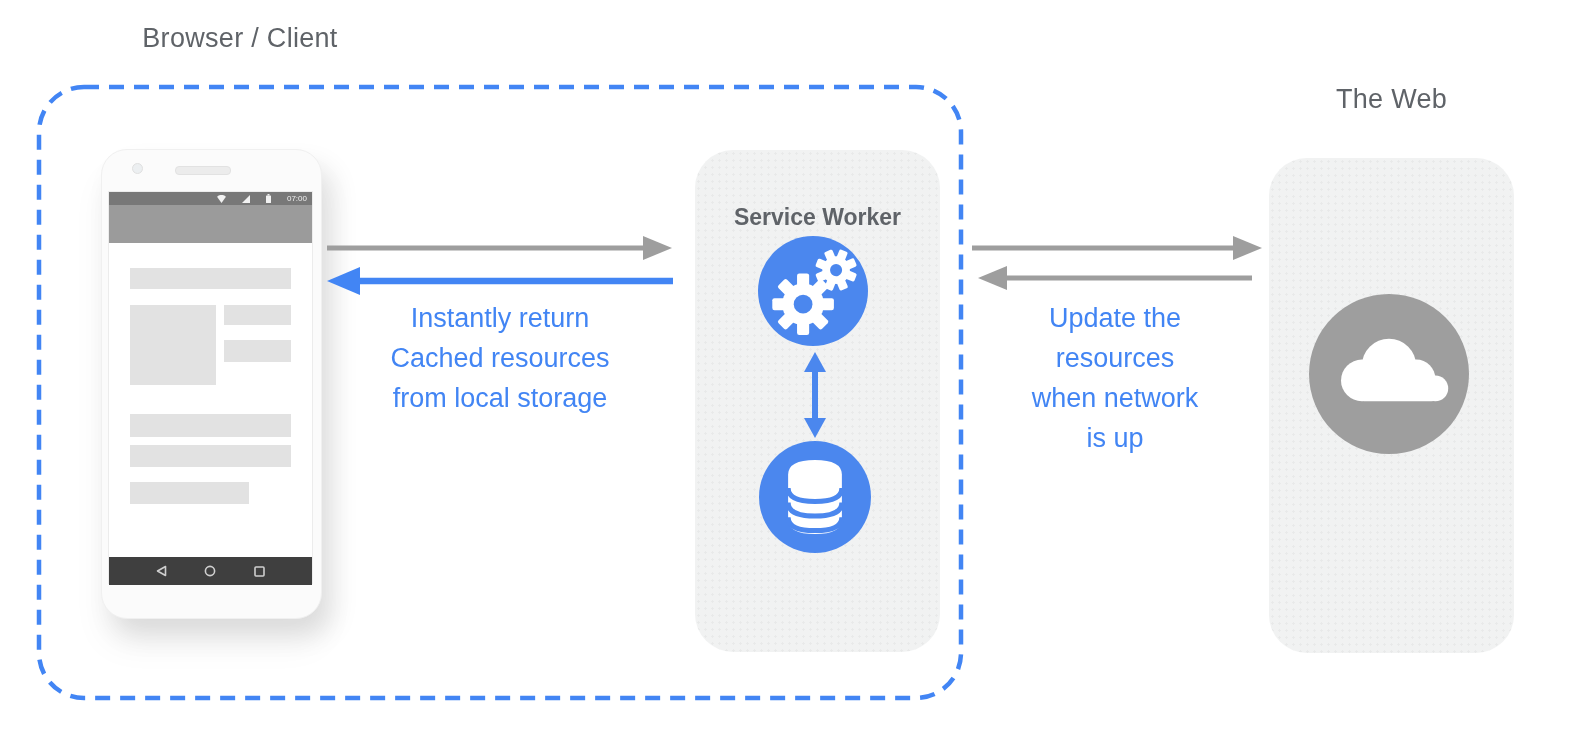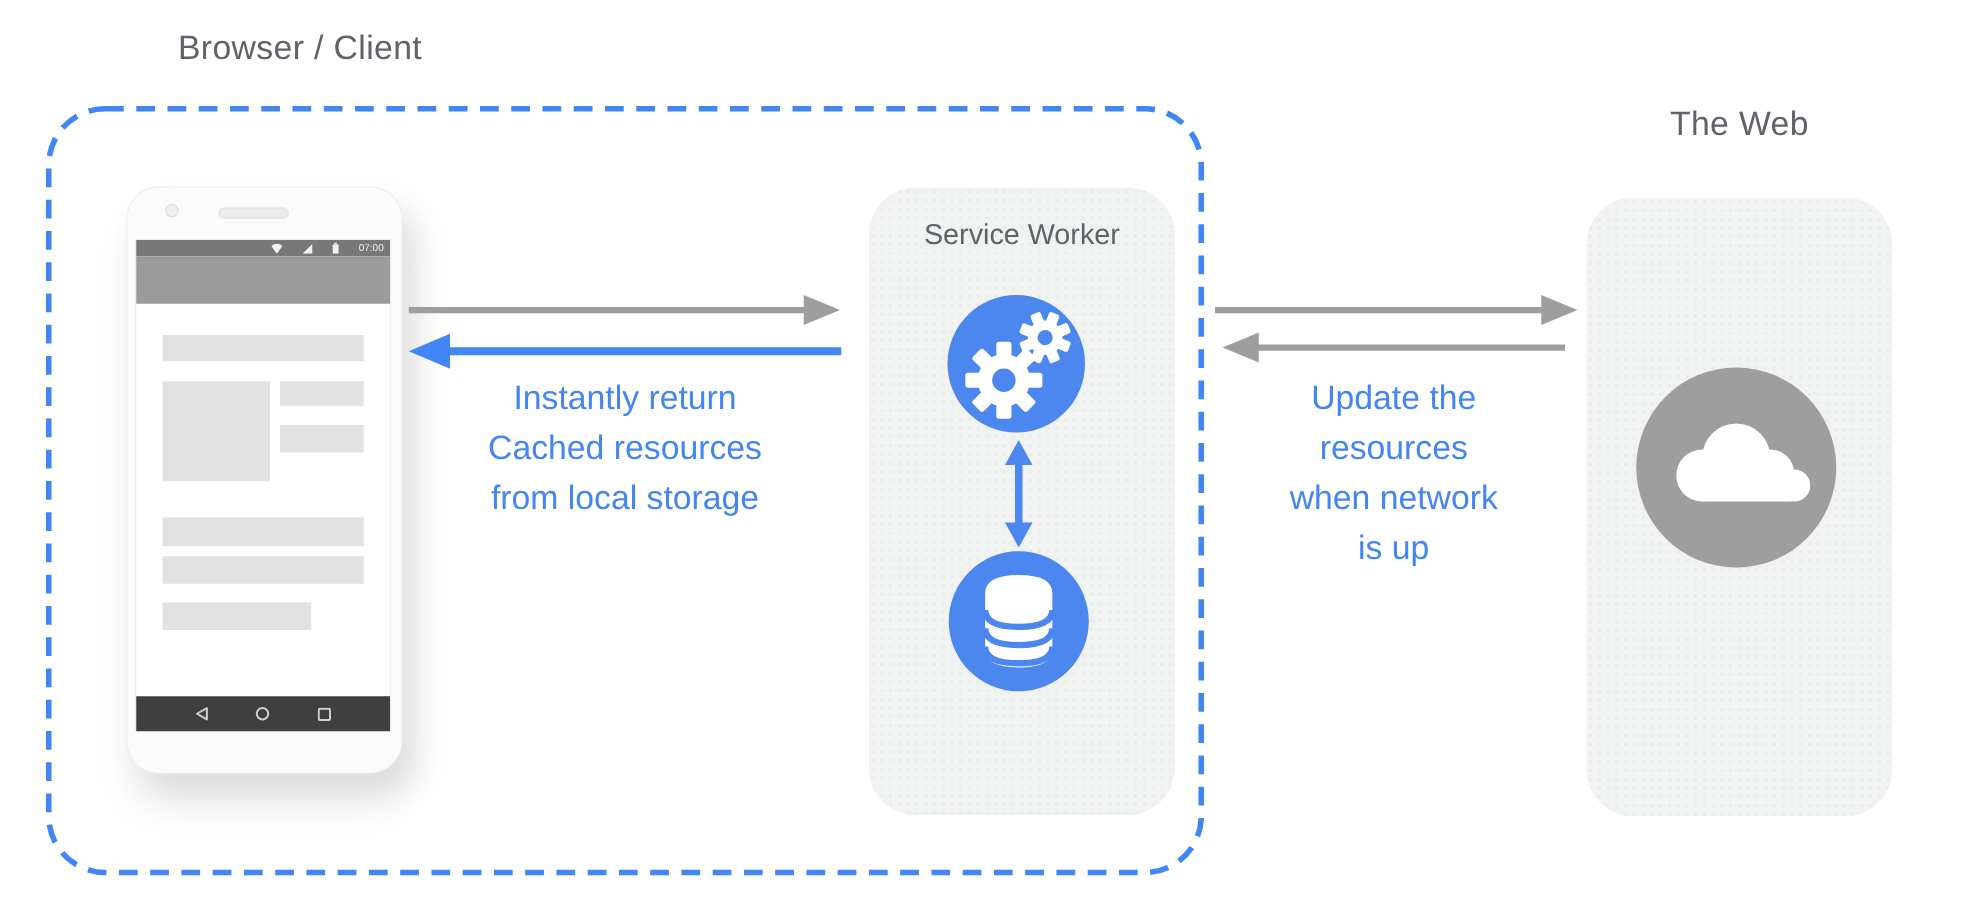--- a/index.html
+++ b/index.html
@@ -35,21 +35,21 @@
   .navbar{left:0;top:365px;width:100%;height:28px;background:#3f3f3f;
     display:flex;align-items:center;justify-content:space-around;padding:0 28px;box-sizing:border-box;}
   
   .panel{
     background-color:#f1f2f2;border-radius:38px;z-index:1;
     background-image:radial-gradient(rgba(120,120,120,.07) 1px,transparent 1.3px);
     background-size:7px 7px;
   }
   #sw-panel{left:695px;top:150px;width:245px;height:502px;}
   #web-panel{left:1269px;top:158px;width:245px;height:495px;}
-  .panel-label{width:100%;text-align:center;color:#5f6368;font-size:23px;font-weight:400;}
+  .panel-label{width:100%;text-align:center;color:#5f6368;font-size:23px;font-weight:700;margin-top:30px;}
   .blue-circle{border-radius:50%;background:#4b87ee;}
   #gear-circle{left:63px;top:86px;width:110px;height:110px;}
   #db-circle{left:64px;top:291px;width:112px;height:112px;}
   #web-circle{left:40px;top:136px;width:160px;height:160px;border-radius:50%;background:#9e9e9e;}
   .icon-fill{width:100%;height:100%;display:block;}
   
   .blue-note{
     color:#4285f4;font-size:27px;line-height:40px;font-weight:400;text-align:center;z-index:6;
   }
   #note-left{left:320px;top:298px;width:360px;}

